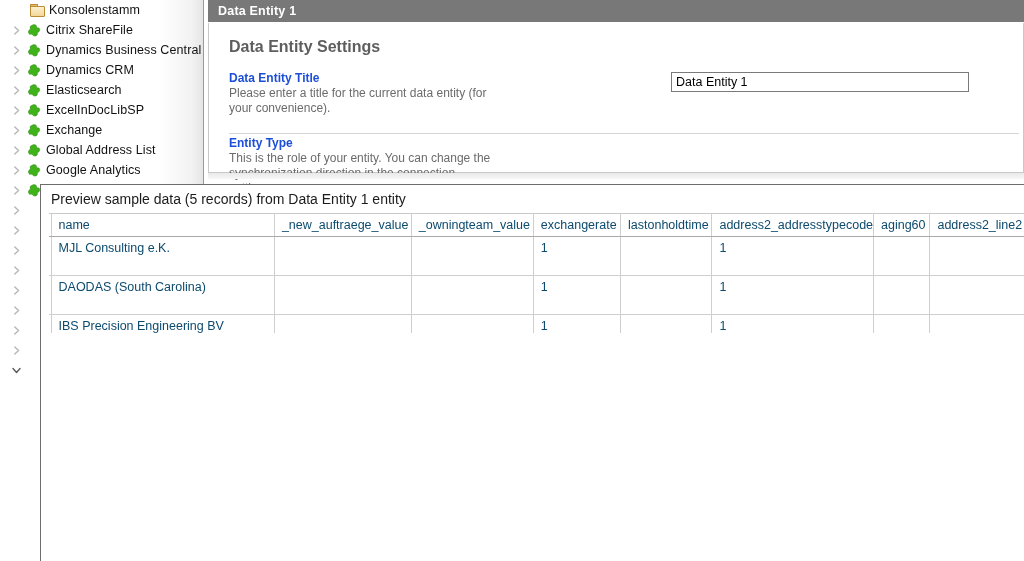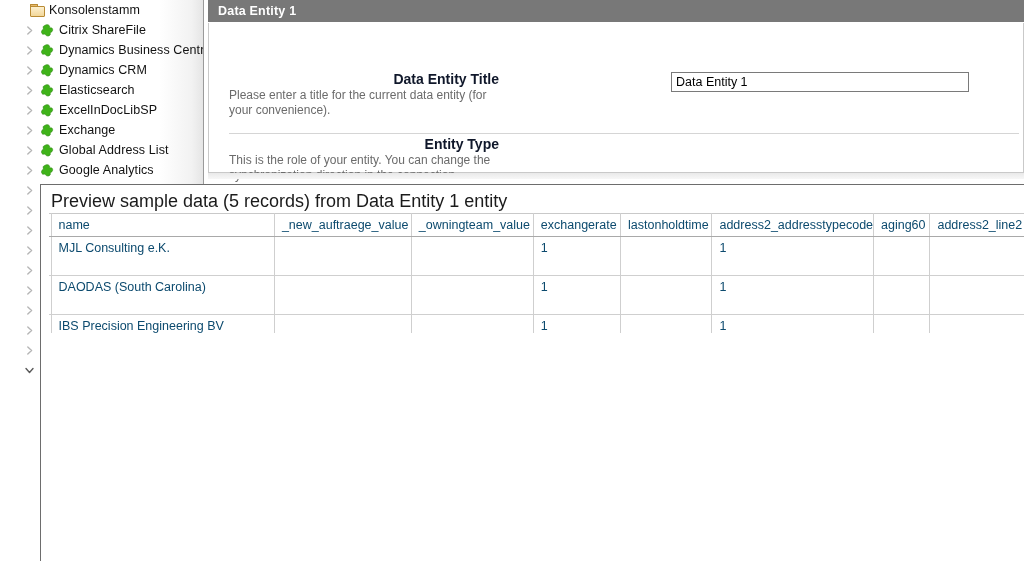--- a/index.html
+++ b/index.html
@@ -58,21 +58,21 @@
     justify-content: center;
     margin-right: 3px;
   }
   .tree-label {
     font-size: 12.5px;
     color: #111111;
     letter-spacing: 0.1px;
   }
   .lvl0 { padding-left: 10px; }
   .lvl1 { padding-left: 2px; }
-  .lvl2 { padding-left: 20px; }
+  .lvl2 { padding-left: 7px; }
 
   
   .ico-folder { position: relative; width: 15px; height: 13px; }
   .ico-folder .tab {
     position: absolute; left: 0; top: 0;
     width: 6px; height: 3px;
     background: #e8b96a;
     border: 1px solid #b98b34;
     border-bottom: none;
     border-radius: 1px 1px 0 0;
@@ -143,24 +143,23 @@
     box-sizing: border-box;
   }
   #settings-heading {
     position: absolute;
     left: 20px; top: 15px;
     font-size: 16px;
     font-weight: bold;
     color: #5e5e5e;
   }
   .section-head {
-    font-size: 14px;
+    font-size: 12px;
     font-weight: bold;
-    color: #0f172a;
-    text-align: right;
+    color: #1d4ed8;
   }
   .section-desc {
     font-size: 12px;
     color: #6b6b6b;
     line-height: 15px;
     margin-top: 1px;
   }
   #sec-title-block {
     position: absolute;
     left: 20px; top: 48px;
@@ -212,21 +211,21 @@
     background: #ffffff;
     border: 1px solid #6d6d6d;
     border-right: none;
     border-bottom: none;
     box-sizing: border-box;
     overflow: hidden;
   }
   #preview-caption {
     position: absolute;
     left: 10px; top: 6px;
-    font-size: 18px;
+    font-size: 14px;
     color: #1b1b1b;
   }
   #preview-table-wrap {
     position: absolute;
     left: 8px; top: 28px;
     width: 976px;
     height: 120px;
     overflow: hidden;
   }
   table.grid {
@@ -481,20 +480,21 @@
 <div id="sidebar-border"></div>
 
 <div id="right-panel">
 
   <div id="panel-title">
     <span>Data Entity 1</span>
   </div>
 
   <div id="panel-body">
 
+    <div id="settings-heading">Data Entity Settings</div>
 
     <div id="sec-title-block">
       <div class="section-head">Data Entity Title</div>
       <div class="section-desc">Please enter a title for the current data entity (for your convenience).</div>
     </div>
 
     <input id="title-input" type="text" value="Data Entity 1" style="">
 
     <div id="divider-1"></div>
 

